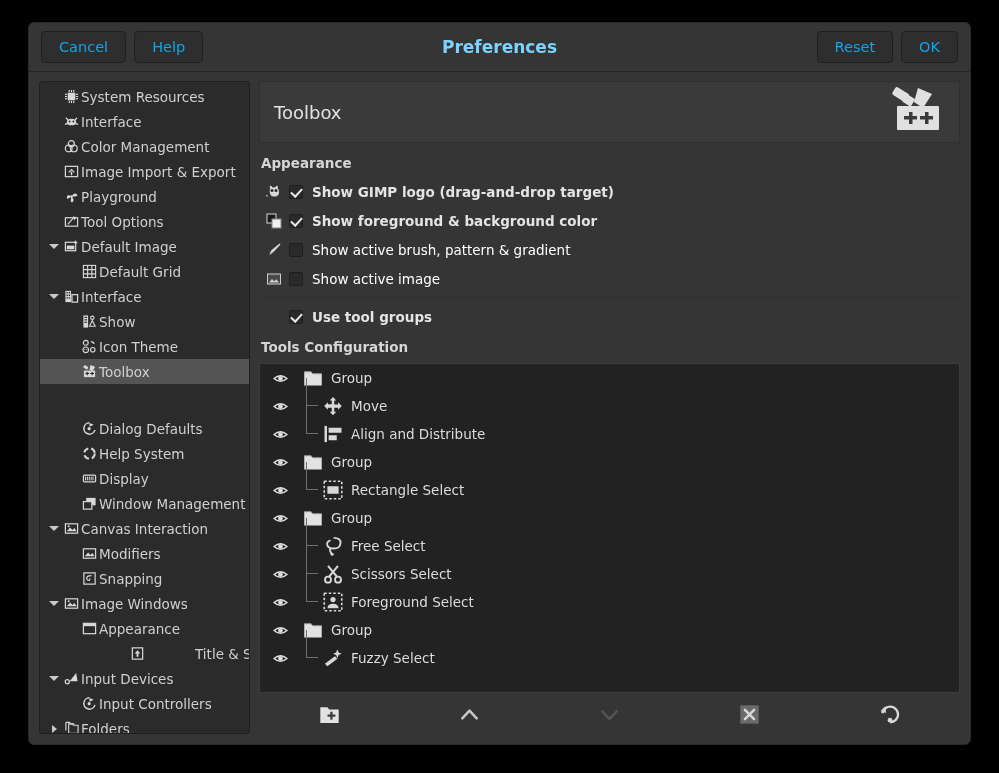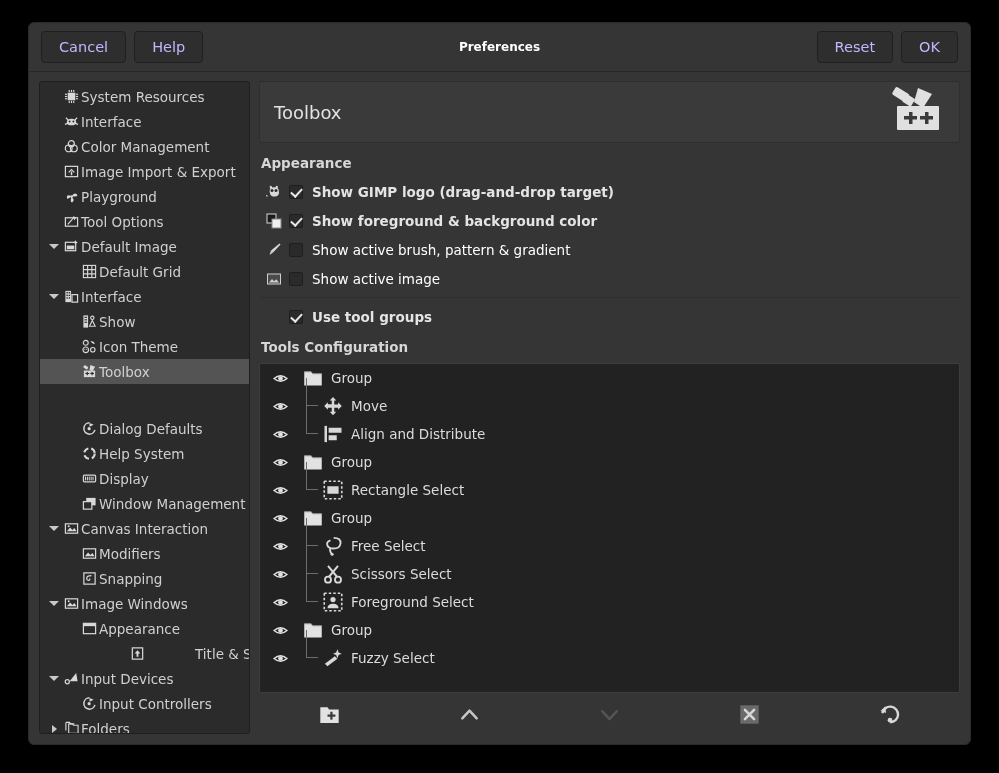--- a/index.html
+++ b/index.html
@@ -24,35 +24,35 @@
     background: #353535;
     border-bottom: 1px solid #262626;
     display: flex; align-items: center;
     padding: 0 12px;
     position: relative;
   }
   .hbtn {
     background: #2e2e2e;
     border: 1px solid #1f1f1f;
     border-radius: 4px;
-    color: #c4b5fd;
+    color: #0ea5e9;
     font-size: 14.5px;
     height: 32px;
     padding: 0 17px;
     display: flex; align-items: center; justify-content: center;
     cursor: pointer;
     white-space: nowrap;
   }
   .hbtn + .hbtn { margin-left: 8px; }
   #hleft { display: flex; align-items: center; }
   #hright { display: flex; align-items: center; margin-left: auto; justify-content: space-between; }
   #win-title {
     position: absolute; left: 0; right: 0; top: 0; bottom: 0;
     display: flex; align-items: center; justify-content: center;
-    color: #ffffff; font-size: 12px; font-weight: bold;
+    color: #7dd3fc; font-size: 17px; font-weight: bold;
     pointer-events: none;
   }
   
   #body { flex: 1 1 auto; display: flex; padding: 9px 10px 10px 10px; gap: 9px; min-height: 0; }
   
   #sidebar {
     width: 211px; flex: 0 0 211px;
     background: #2b2b2b;
     border: 1px solid #1f1f1f;
     border-radius: 3px;

